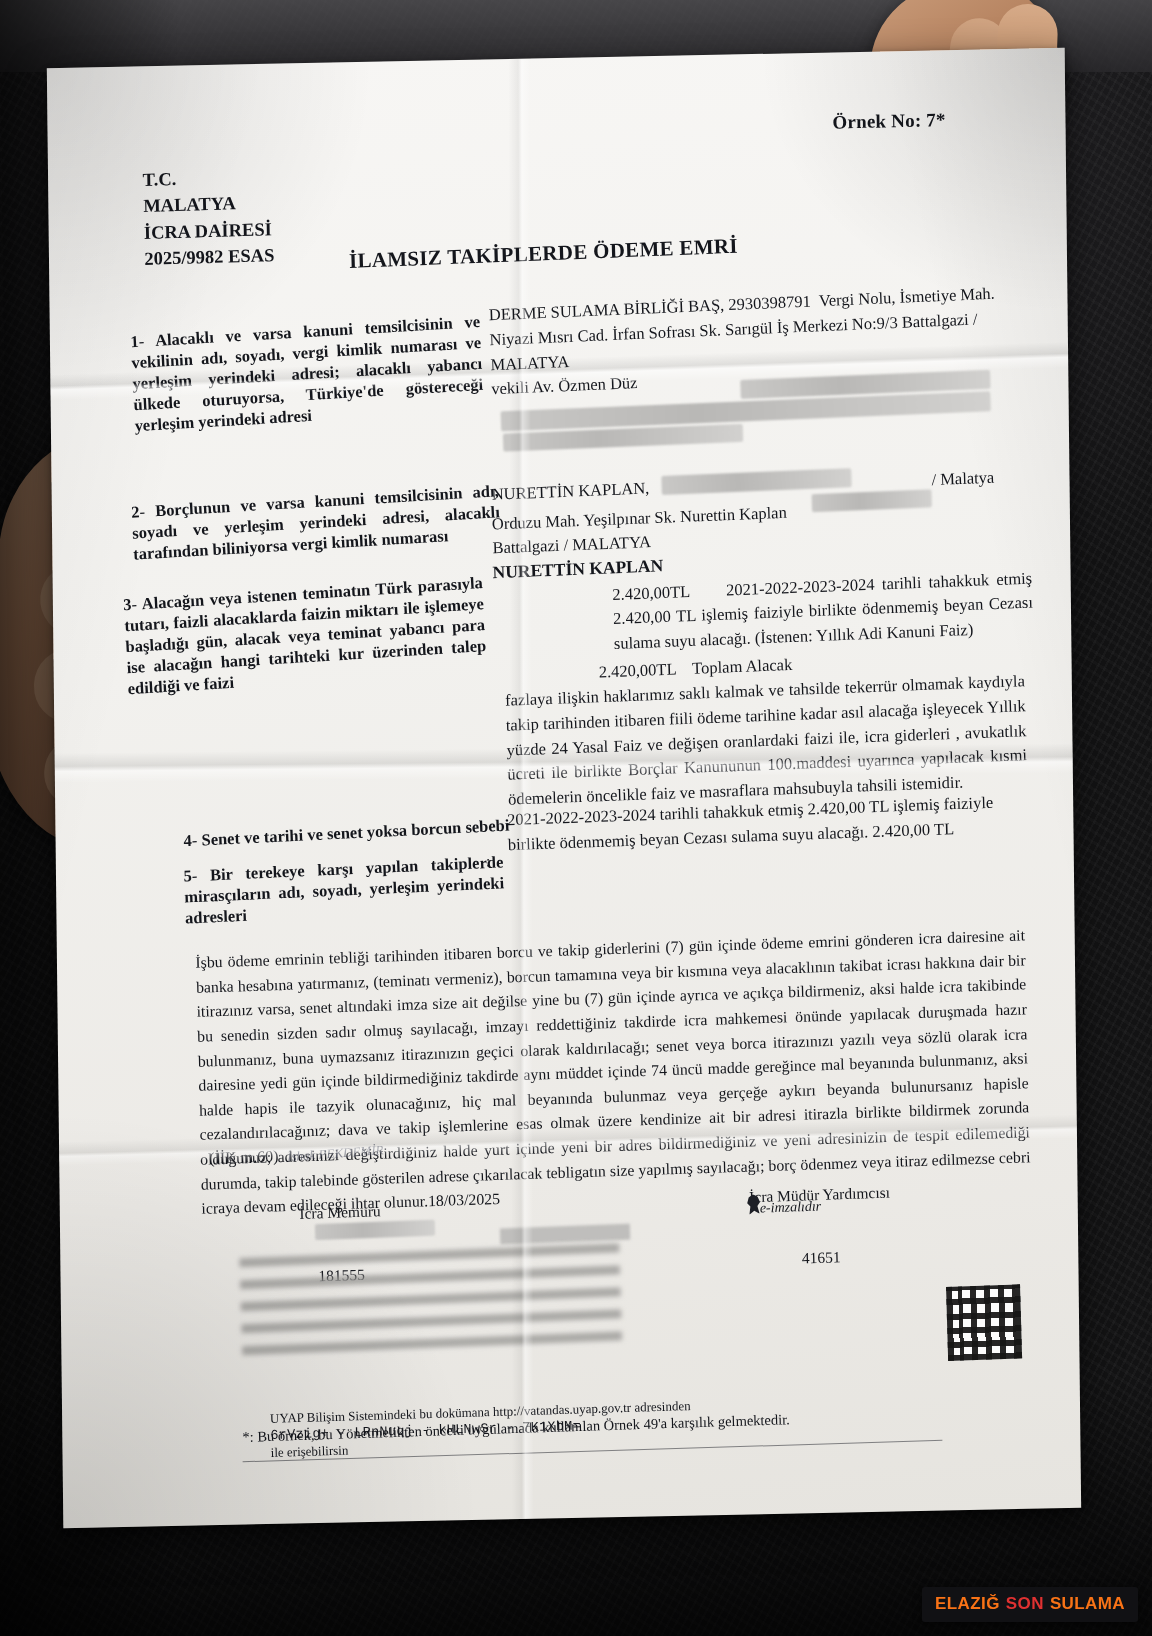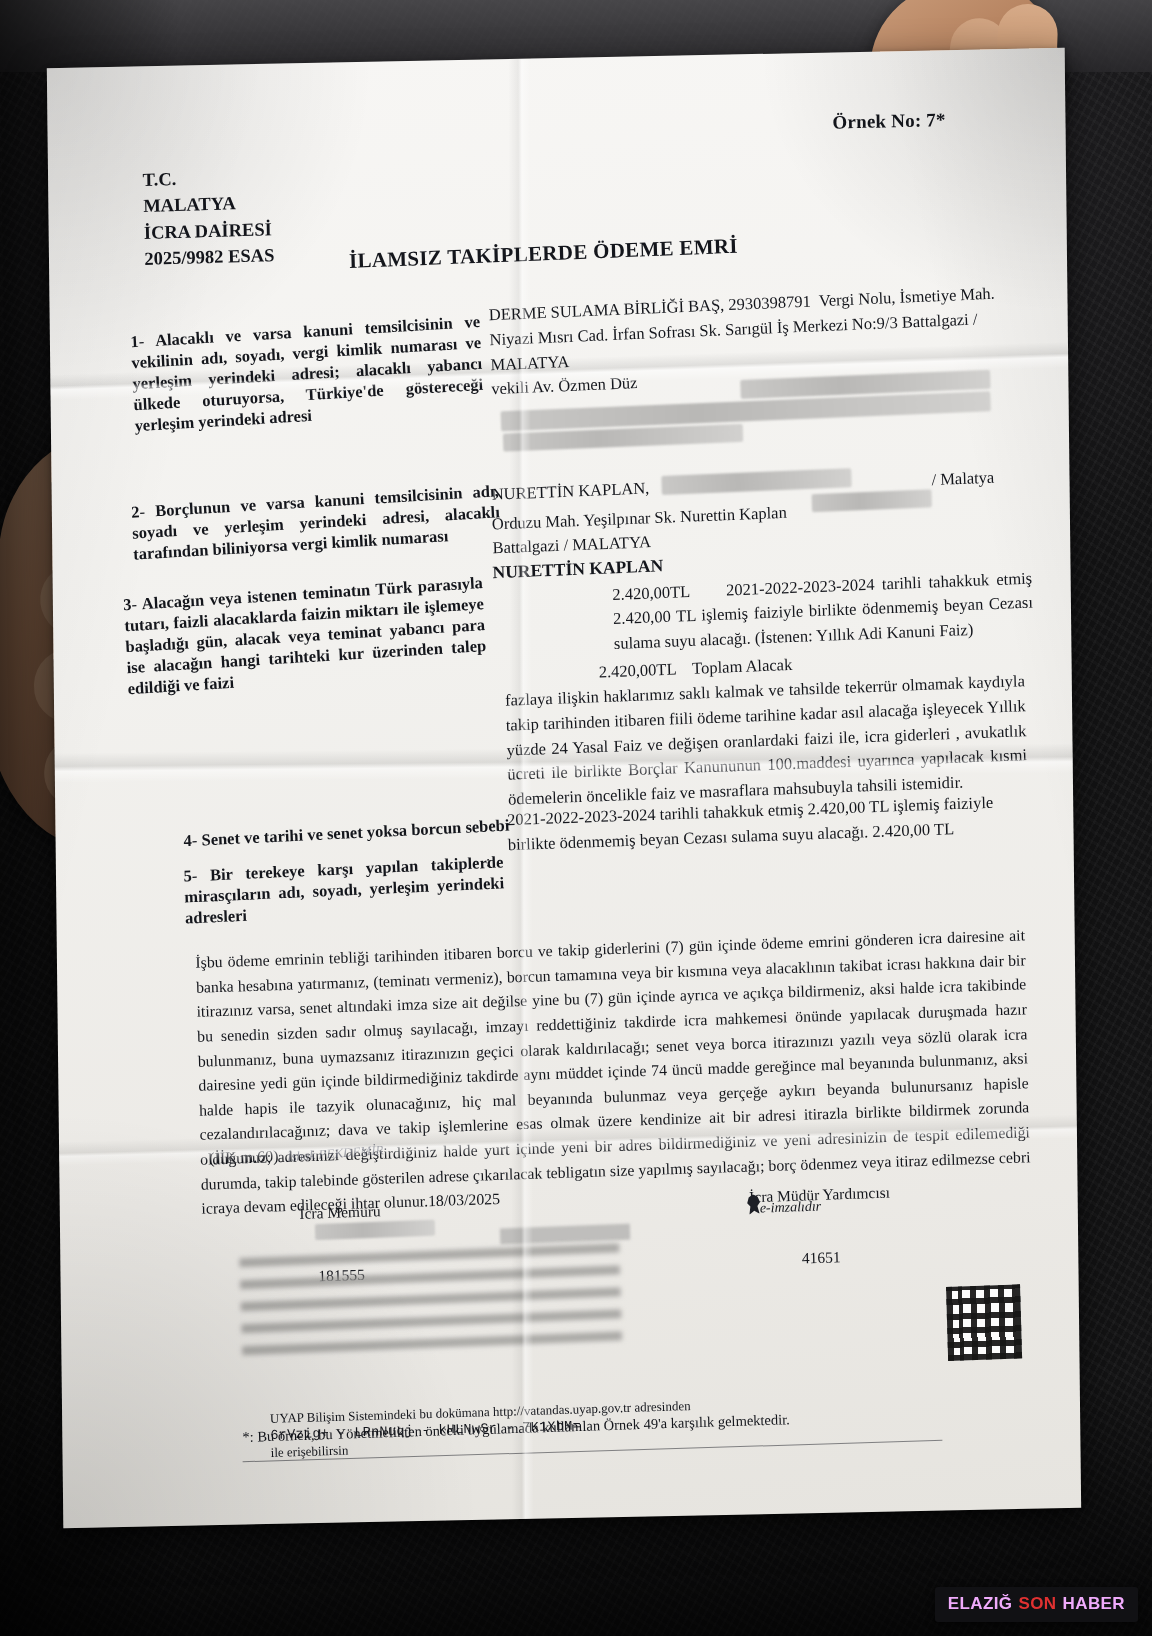--- a/index.html
+++ b/index.html
@@ -267,21 +267,21 @@
   .badge {
     position: absolute; right: 14px; bottom: 14px;
     display: flex; align-items: center; gap: 6px;
     background: #111114;
     padding: 7px 13px 8px 13px;
     border-radius: 3px;
     font-family: "Liberation Sans", sans-serif;
     font-size: 17px; font-weight: bold; letter-spacing: .4px;
     box-shadow: 0 2px 8px rgba(0,0,0,.6);
   }
-  .badge .w { color: #f0abfc; }
+  .badge .w { color: #f97316; }
   .badge .r { color: #e03131; }
 </style>
 </head>
 <body>
 
 <div id="stage">
 
   <div class="bg-base"></div>
   <div class="bg-fabric"></div>
   <div class="bg-topstrip"></div>
@@ -372,16 +372,16 @@
     <div class="crease crease-h3"></div>
     <div class="crease crease-v1"></div>
     <div class="shade-tl"></div>
     <div class="shade-bl"></div>
     <div class="shade-tr"></div>
   </div>
 
   <div class="badge">
     <span class="w">ELAZIĞ</span>
     <span class="r">SON</span>
-    <span class="w">HABER</span>
+    <span class="w">SULAMA</span>
   </div>
 
 </div>
 
 </body></html>

